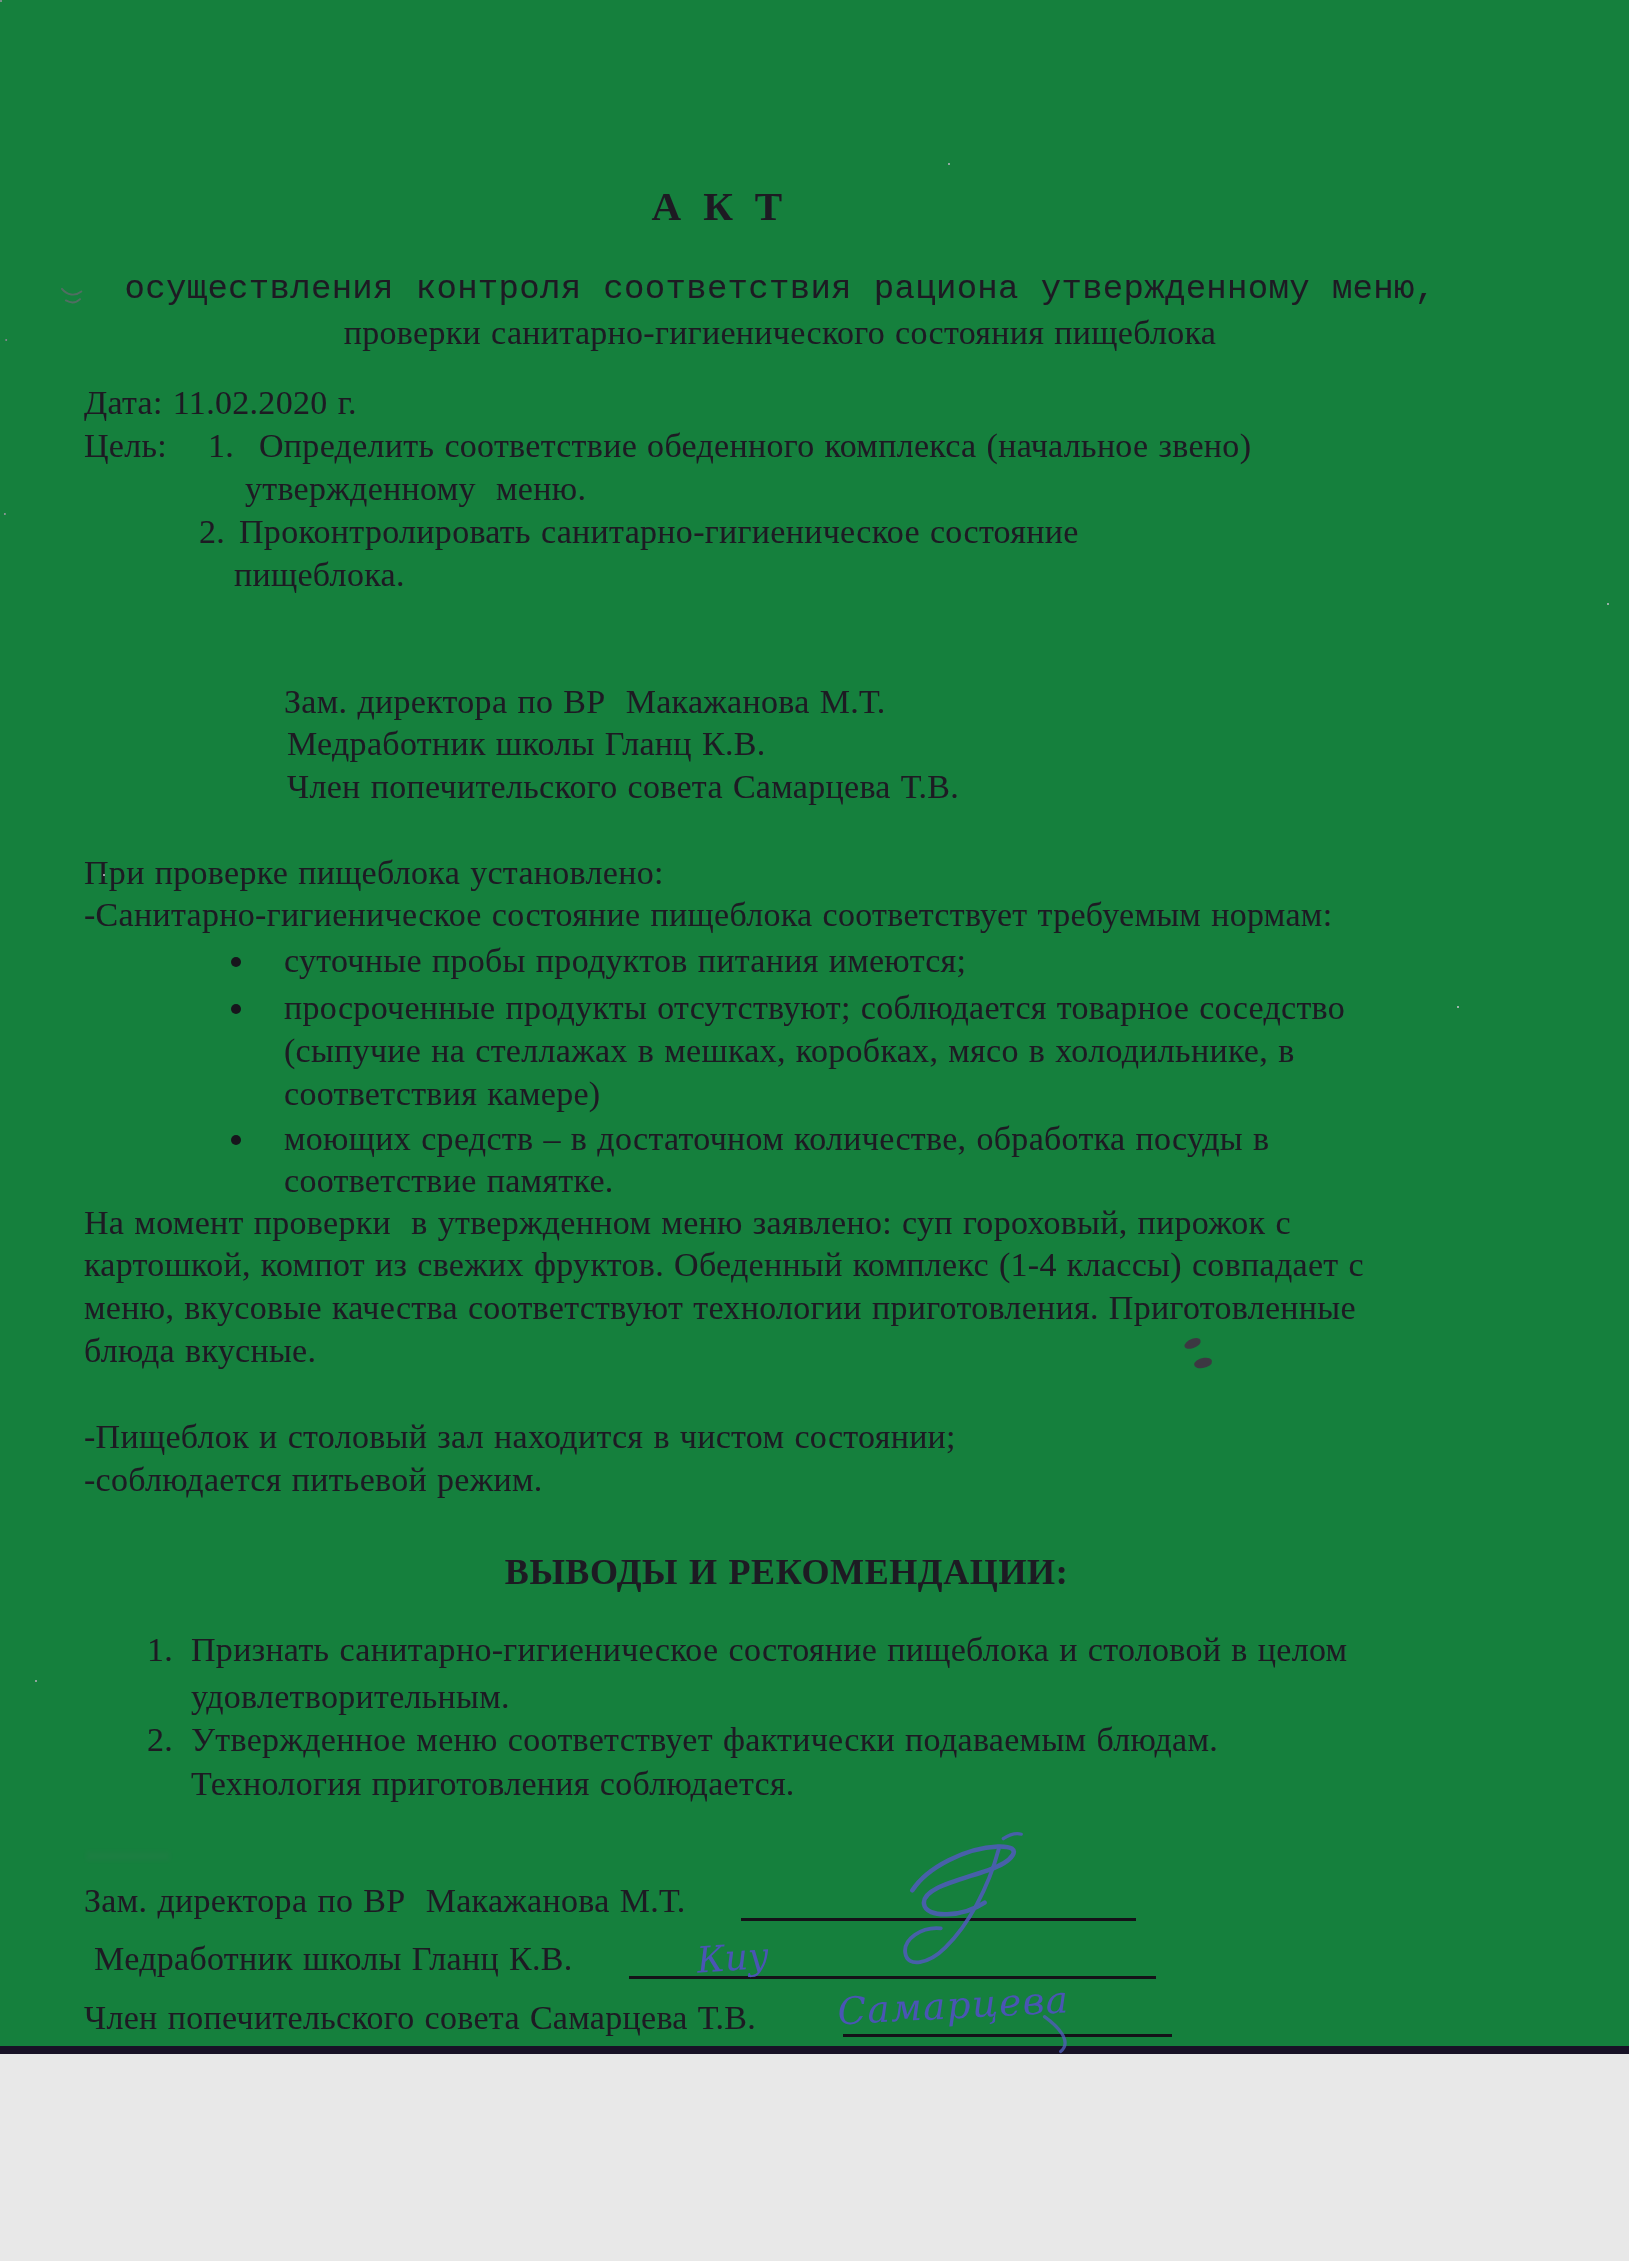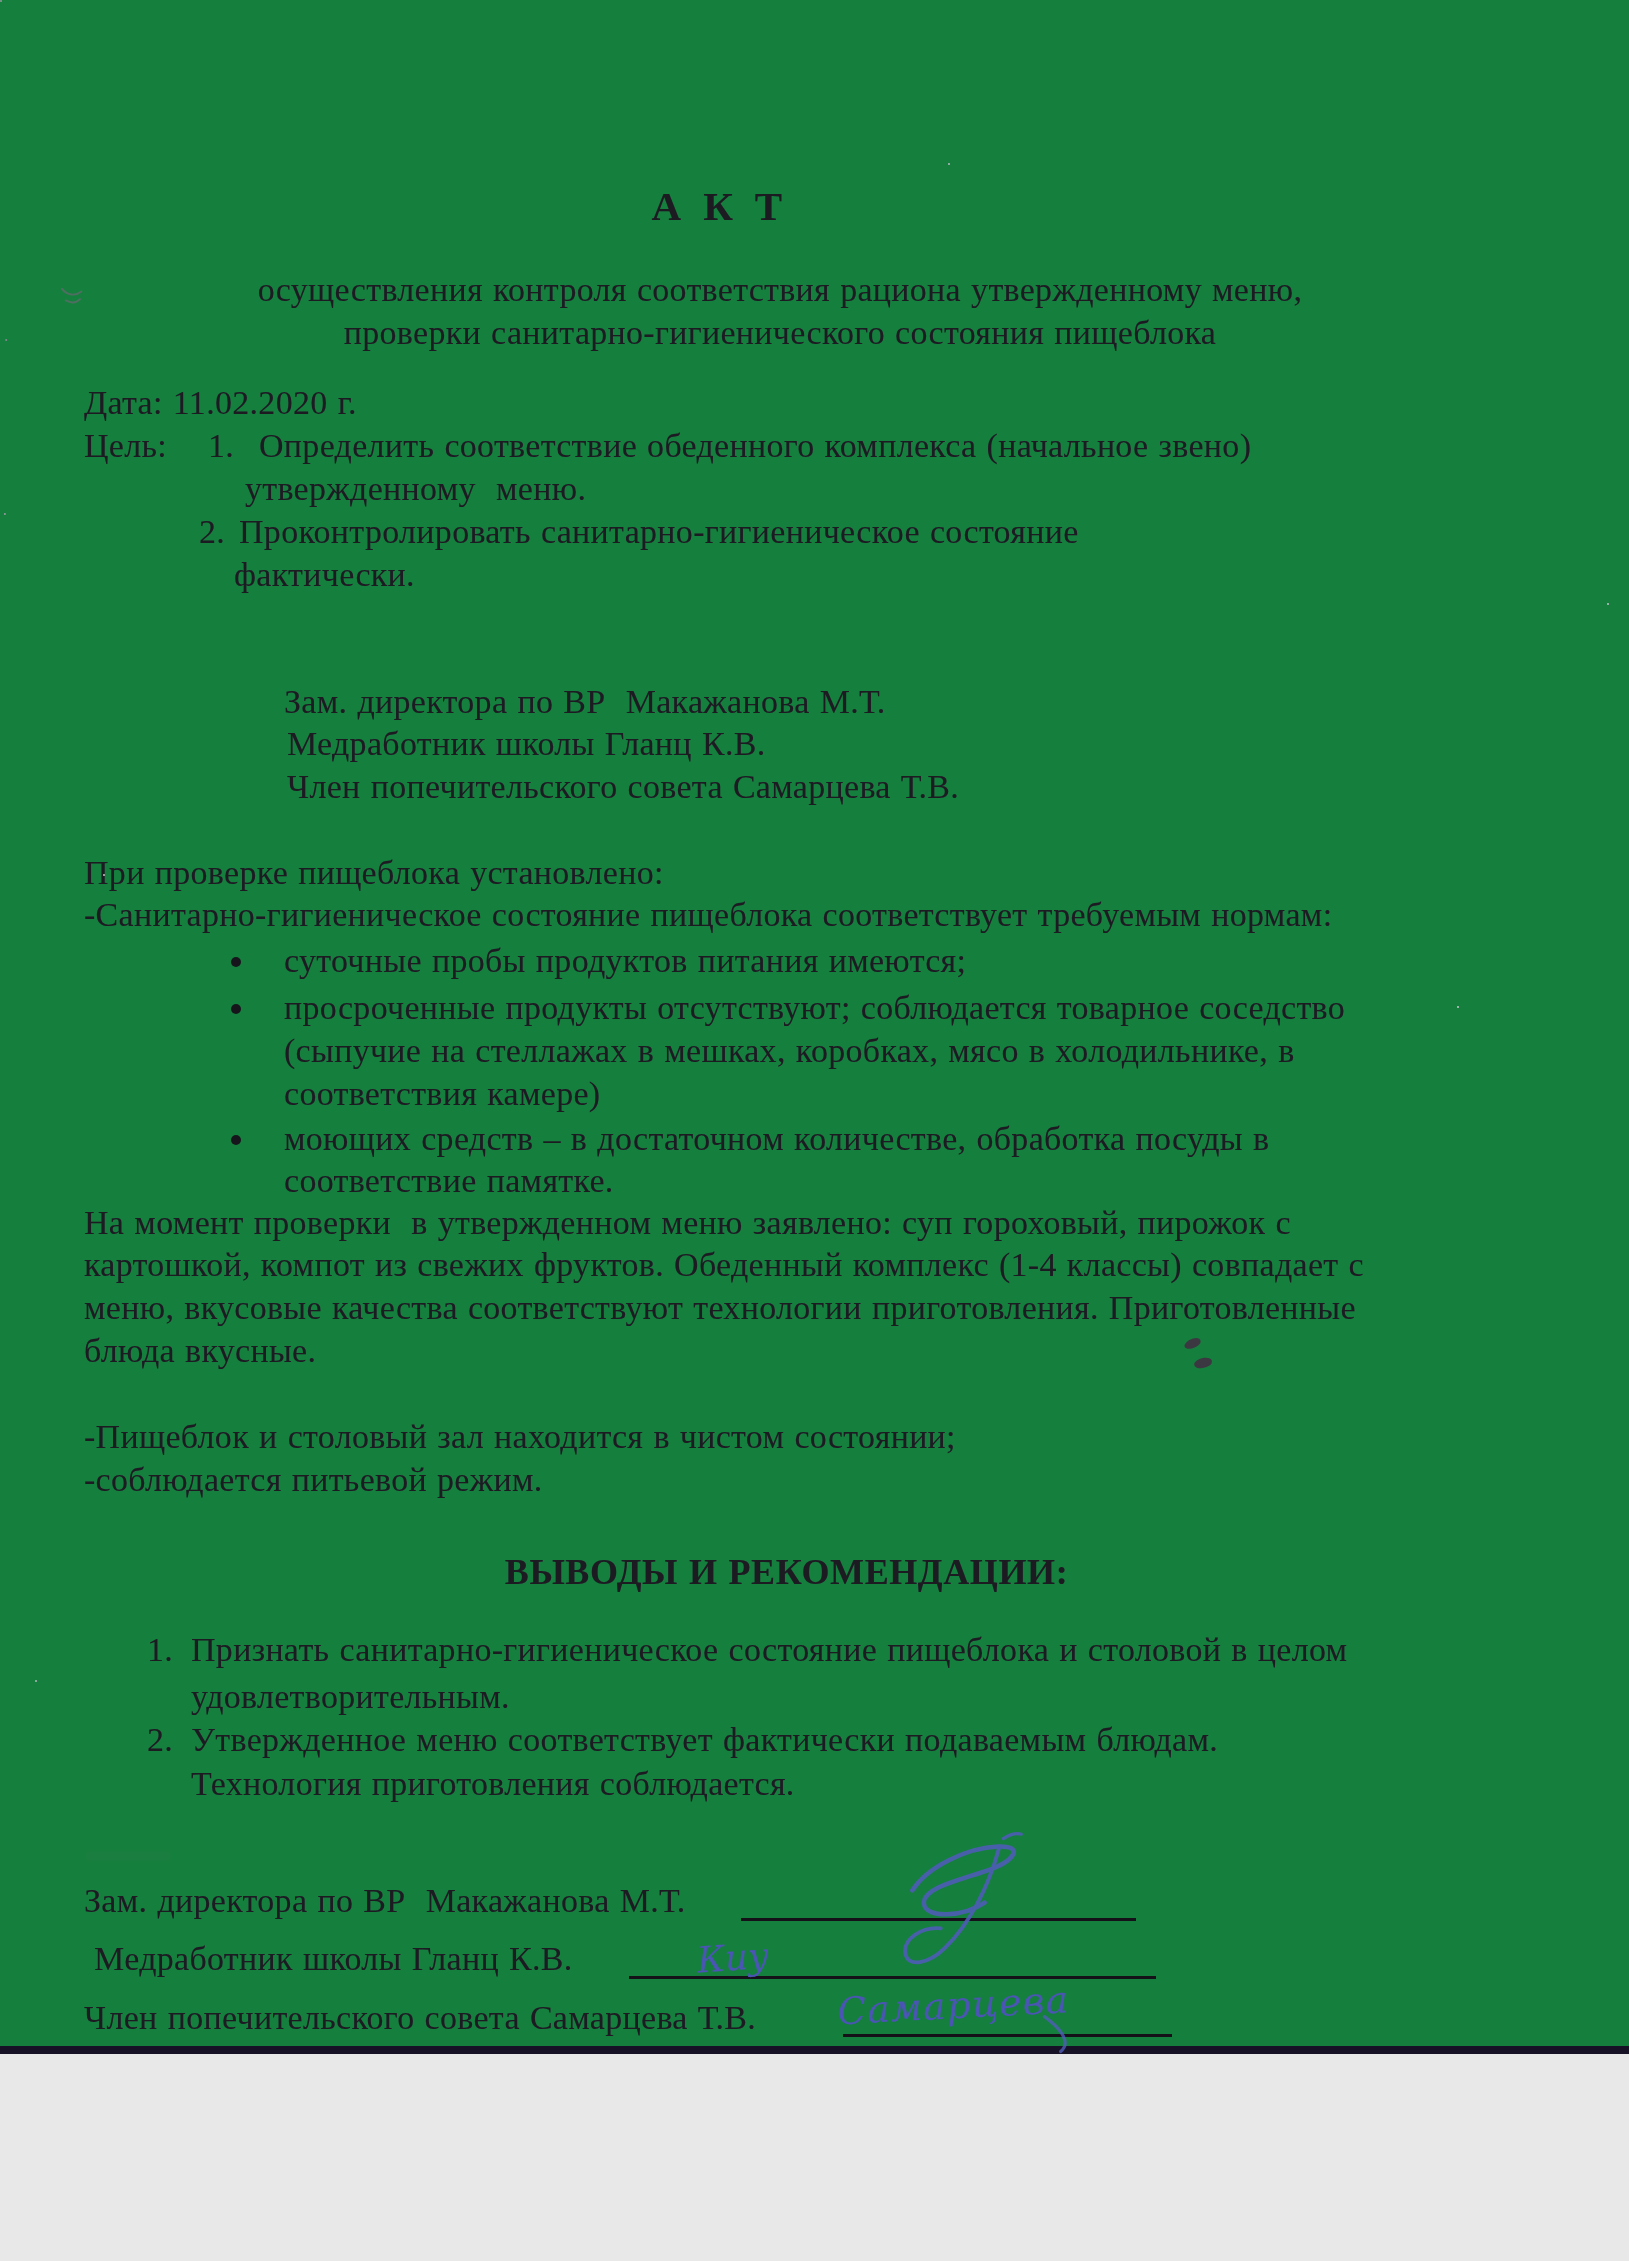--- a/index.html
+++ b/index.html
@@ -63,32 +63,32 @@
       226px 2057px 0.6px #b8b5be;
     background:#9a97a0;
   }
 </style>
 </head>
 <body>
 
 <div class="page">
 
   <div class="ln title center" style="left:0;top:182px;width:1439px;">А К Т</div>
-  <div class="ln subtitle center" style="left:0;top:268px;width:1560px;">осуществления контроля соответствия рациона утвержденному меню,</div>
+  <div class="ln subtitle center" style="left:0;top:268px;width:1560px;font-family:Liberation Mono, monospace;">осуществления контроля соответствия рациона утвержденному меню,</div>
   <div class="ln subtitle center" style="left:0;top:311px;width:1560px;">проверки санитарно-гигиенического состояния пищеблока</div>
 
   <div class="ln" style="left:84px;top:383px;"><span class="b">Дата:</span><span> 11.02.2020 г.</span></div>
 
   <div class="ln b" style="left:84px;top:426px;">Цель:</div>
   <div class="ln" style="left:208px;top:426px;">1.</div>
   <div class="ln" style="left:259px;top:426px;">Определить соответствие обеденного комплекса (начальное звено)</div>
   <div class="ln" style="left:245px;top:469px;">утвержденному  меню.</div>
   <div class="ln" style="left:199px;top:512px;">2.</div>
   <div class="ln" style="left:239px;top:512px;">Проконтролировать санитарно-гигиеническое состояние</div>
-  <div class="ln" style="left:234px;top:555px;">фактически.</div>
+  <div class="ln" style="left:234px;top:555px;">пищеблока.</div>
 
   <div class="ln" style="left:284px;top:682px;">Зам. директора по ВР  Макажанова М.Т.</div>
   <div class="ln" style="left:287px;top:724px;">Медработник школы Гланц К.В.</div>
   <div class="ln" style="left:287px;top:767px;">Член попечительского совета Самарцева Т.В.</div>
 
   <div class="ln" style="left:84px;top:853px;">При проверке пищеблока установлено:</div>
   <div class="ln" style="left:84px;top:895px;">-Санитарно-гигиеническое состояние пищеблока соответствует требуемым нормам:</div>
 
   <div class="dot" style="left:231px;top:957px;"></div>
   <div class="ln" style="left:284px;top:941px;">суточные пробы продуктов питания имеются;</div>

